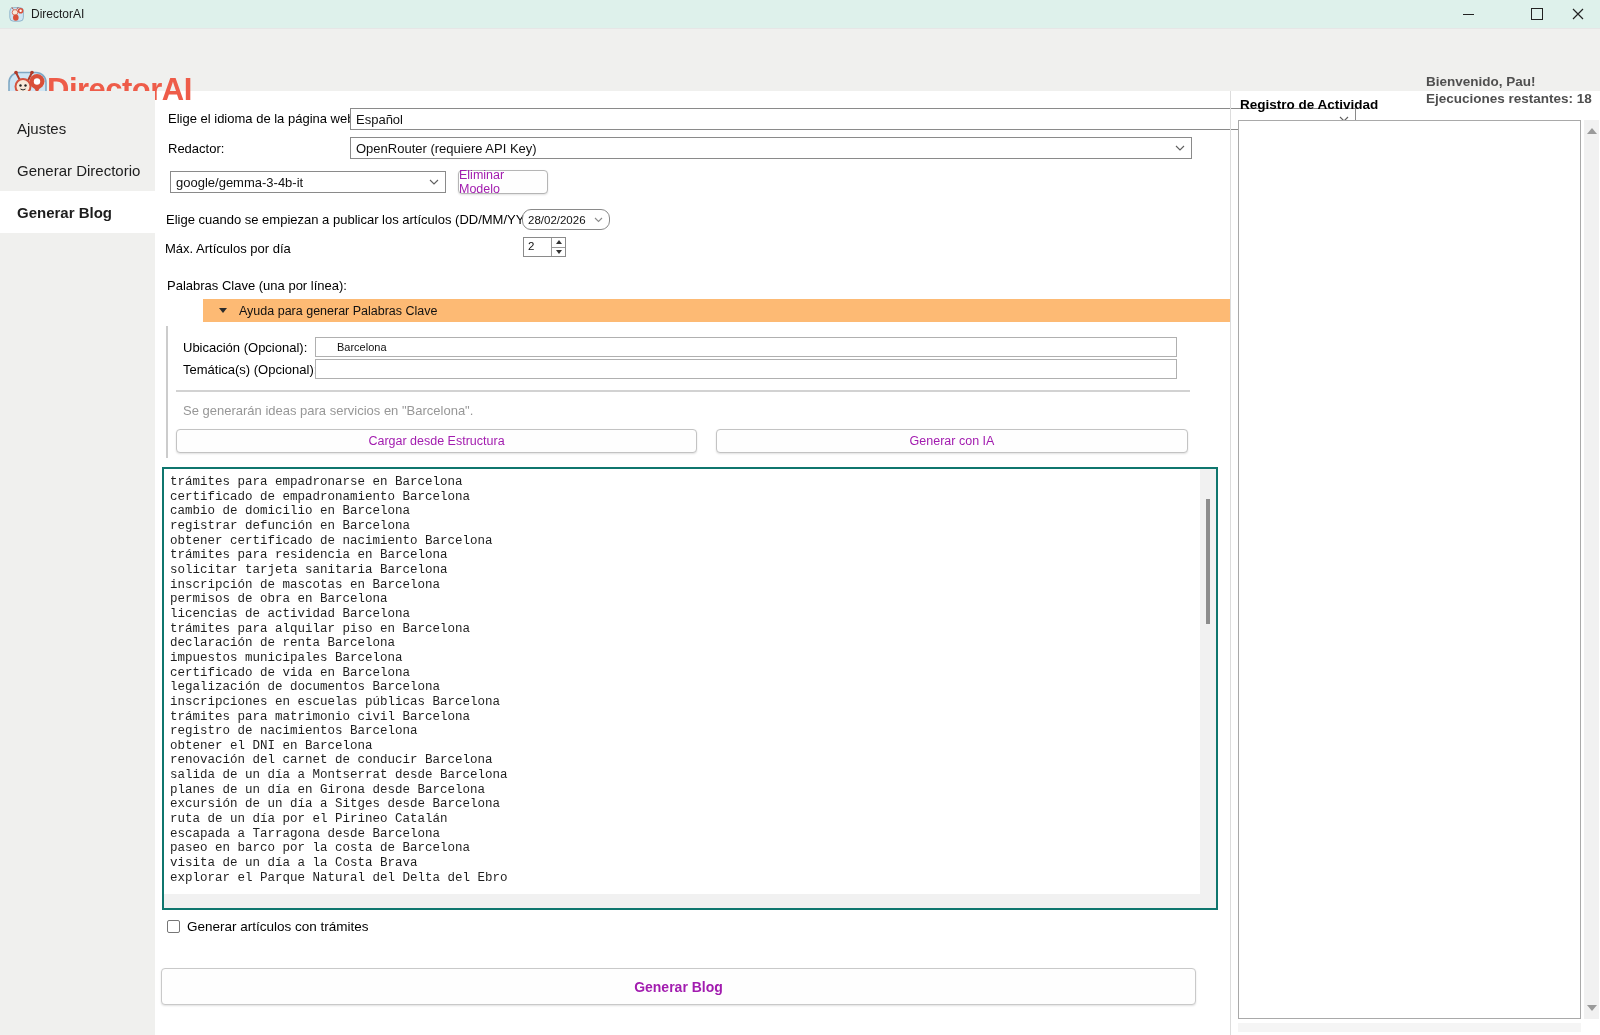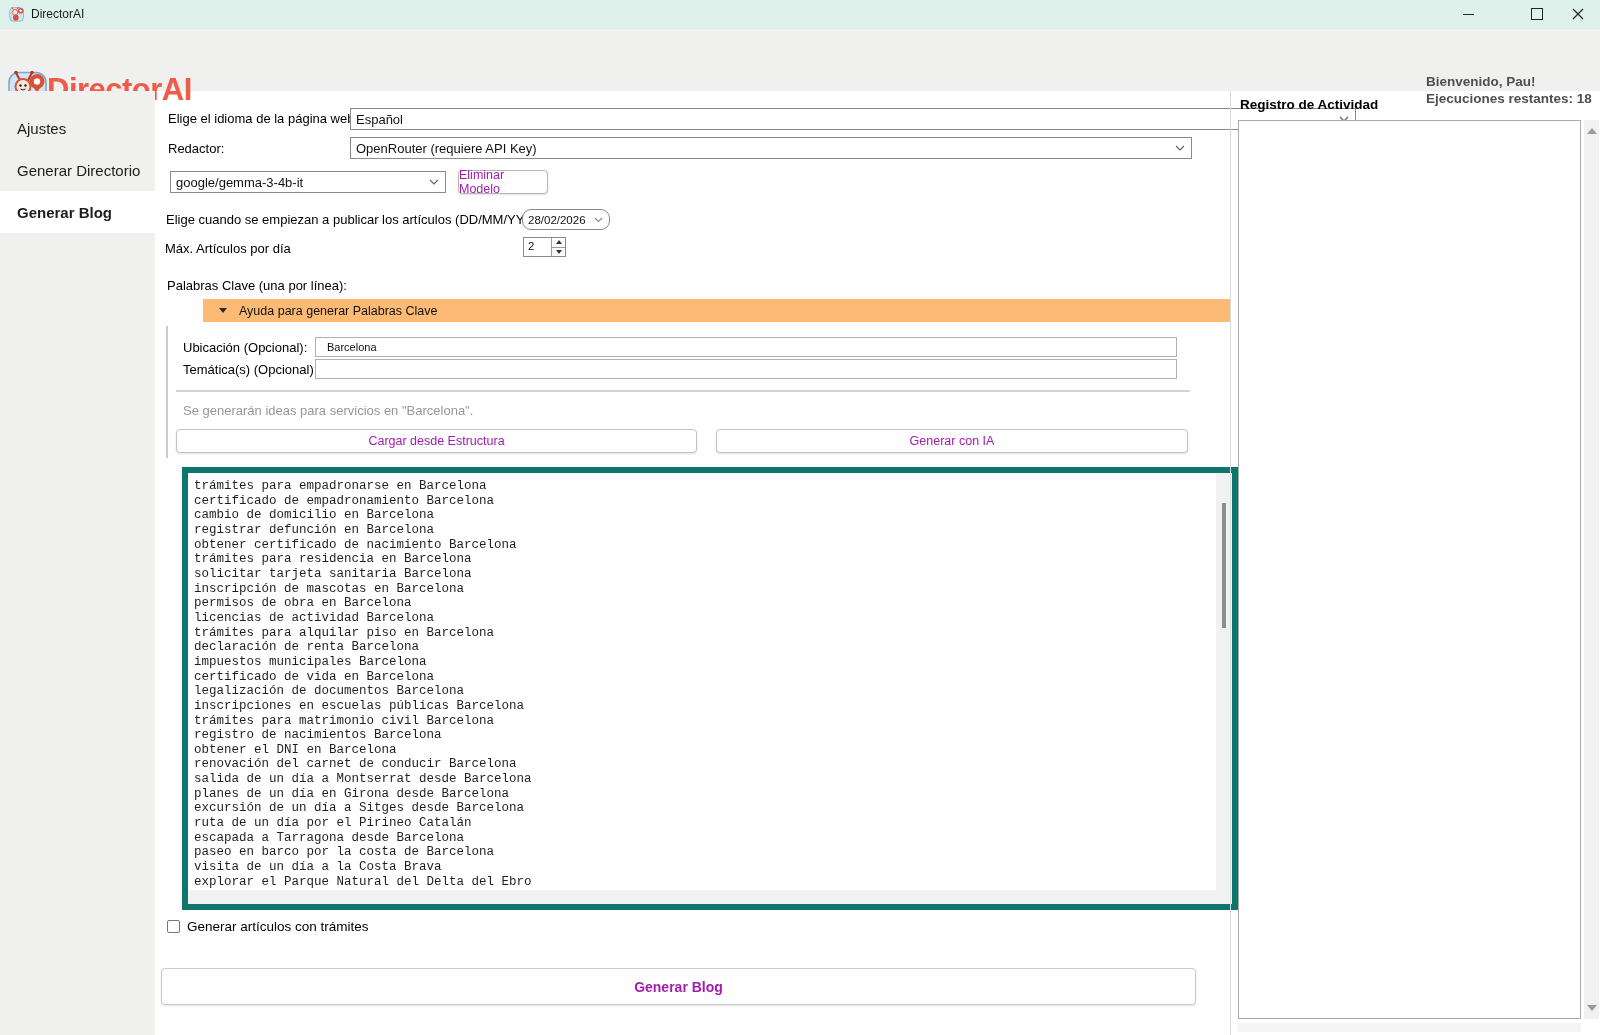--- a/index.html
+++ b/index.html
@@ -44,21 +44,21 @@
   .combo .chev{flex:0 0 auto;margin-left:6px;display:flex;align-items:center;}
   .btn{
     background:#fefefe;border:1px solid #c3c3c3;border-radius:4px;
     box-shadow:0 1px 2px rgba(0,0,0,0.12);
     display:flex;align-items:center;justify-content:center;
     font-size:12.5px;color:#a21caf;box-sizing:border-box;cursor:default;
   }
   .tinput{
     background:#fff;border:1px solid #b0b0b0;box-sizing:border-box;
     font-size:11px;font-family:"Liberation Sans","DejaVu Sans",sans-serif;
-    padding:0 11px;outline:none;color:#111;
+    padding:0 21px;outline:none;color:#111;
   }
 
   
   .lbl-lang{left:168px;top:111px;}
   .combo-lang{left:350px;top:108px;width:1006px;height:22px;}
   .lbl-writer{left:168px;top:141px;}
   .combo-writer{left:350px;top:137px;width:842px;height:22px;}
   .combo-model{left:170px;top:171px;width:276px;height:22px;}
   .btn-delmodel{left:458px;top:170px;width:90px;height:24px;border-color:#b5b5b5;}
   .lbl-date{left:166px;top:212px;}
@@ -81,21 +81,21 @@
   .lbl-location{left:183px;top:340px;}
   .inp-location{left:315px;top:337px;width:862px;height:20px;}
   .lbl-topic{left:183px;top:362px;}
   .inp-topic{left:315px;top:359px;width:862px;height:20px;}
   .help-divider{left:176px;top:390px;width:1014px;height:2px;background:#d2d2d2;}
   .hint{left:183px;top:403px;font-size:13px;color:#979797;}
   .btn-structure{left:176px;top:429px;width:521px;height:24px;}
   .btn-genai{left:716px;top:429px;width:472px;height:24px;}
 
   
-  .kw-box{left:162px;top:467px;width:1056px;height:443px;background:#fff;border:6px solid #0f766e;box-sizing:border-box;margin-left:20px;}
+  .kw-box{left:162px;top:467px;width:1056px;height:443px;background:#fff;border:2px solid #0f766e;box-sizing:border-box;}
   .kw-text{
     position:absolute;left:0;top:0;width:1022px;height:427px;
     border:none;resize:none;outline:none;overflow:hidden;
     font-family:"Liberation Mono","DejaVu Sans Mono",monospace;
     font-size:12.5px;line-height:14.65px;color:#1f1f1f;
     padding:6px 0 0 6px;box-sizing:border-box;white-space:pre;background:transparent;
   }
   .kw-vscroll{position:absolute;right:0;top:0;width:16px;height:427px;background:#f1f1f1;}
   .kw-vthumb{position:absolute;left:6px;top:30px;width:4px;height:125px;background:#8d8d8d;}
   .kw-hscroll{position:absolute;left:0;bottom:0;width:100%;height:14px;background:#f1f1f1;}

